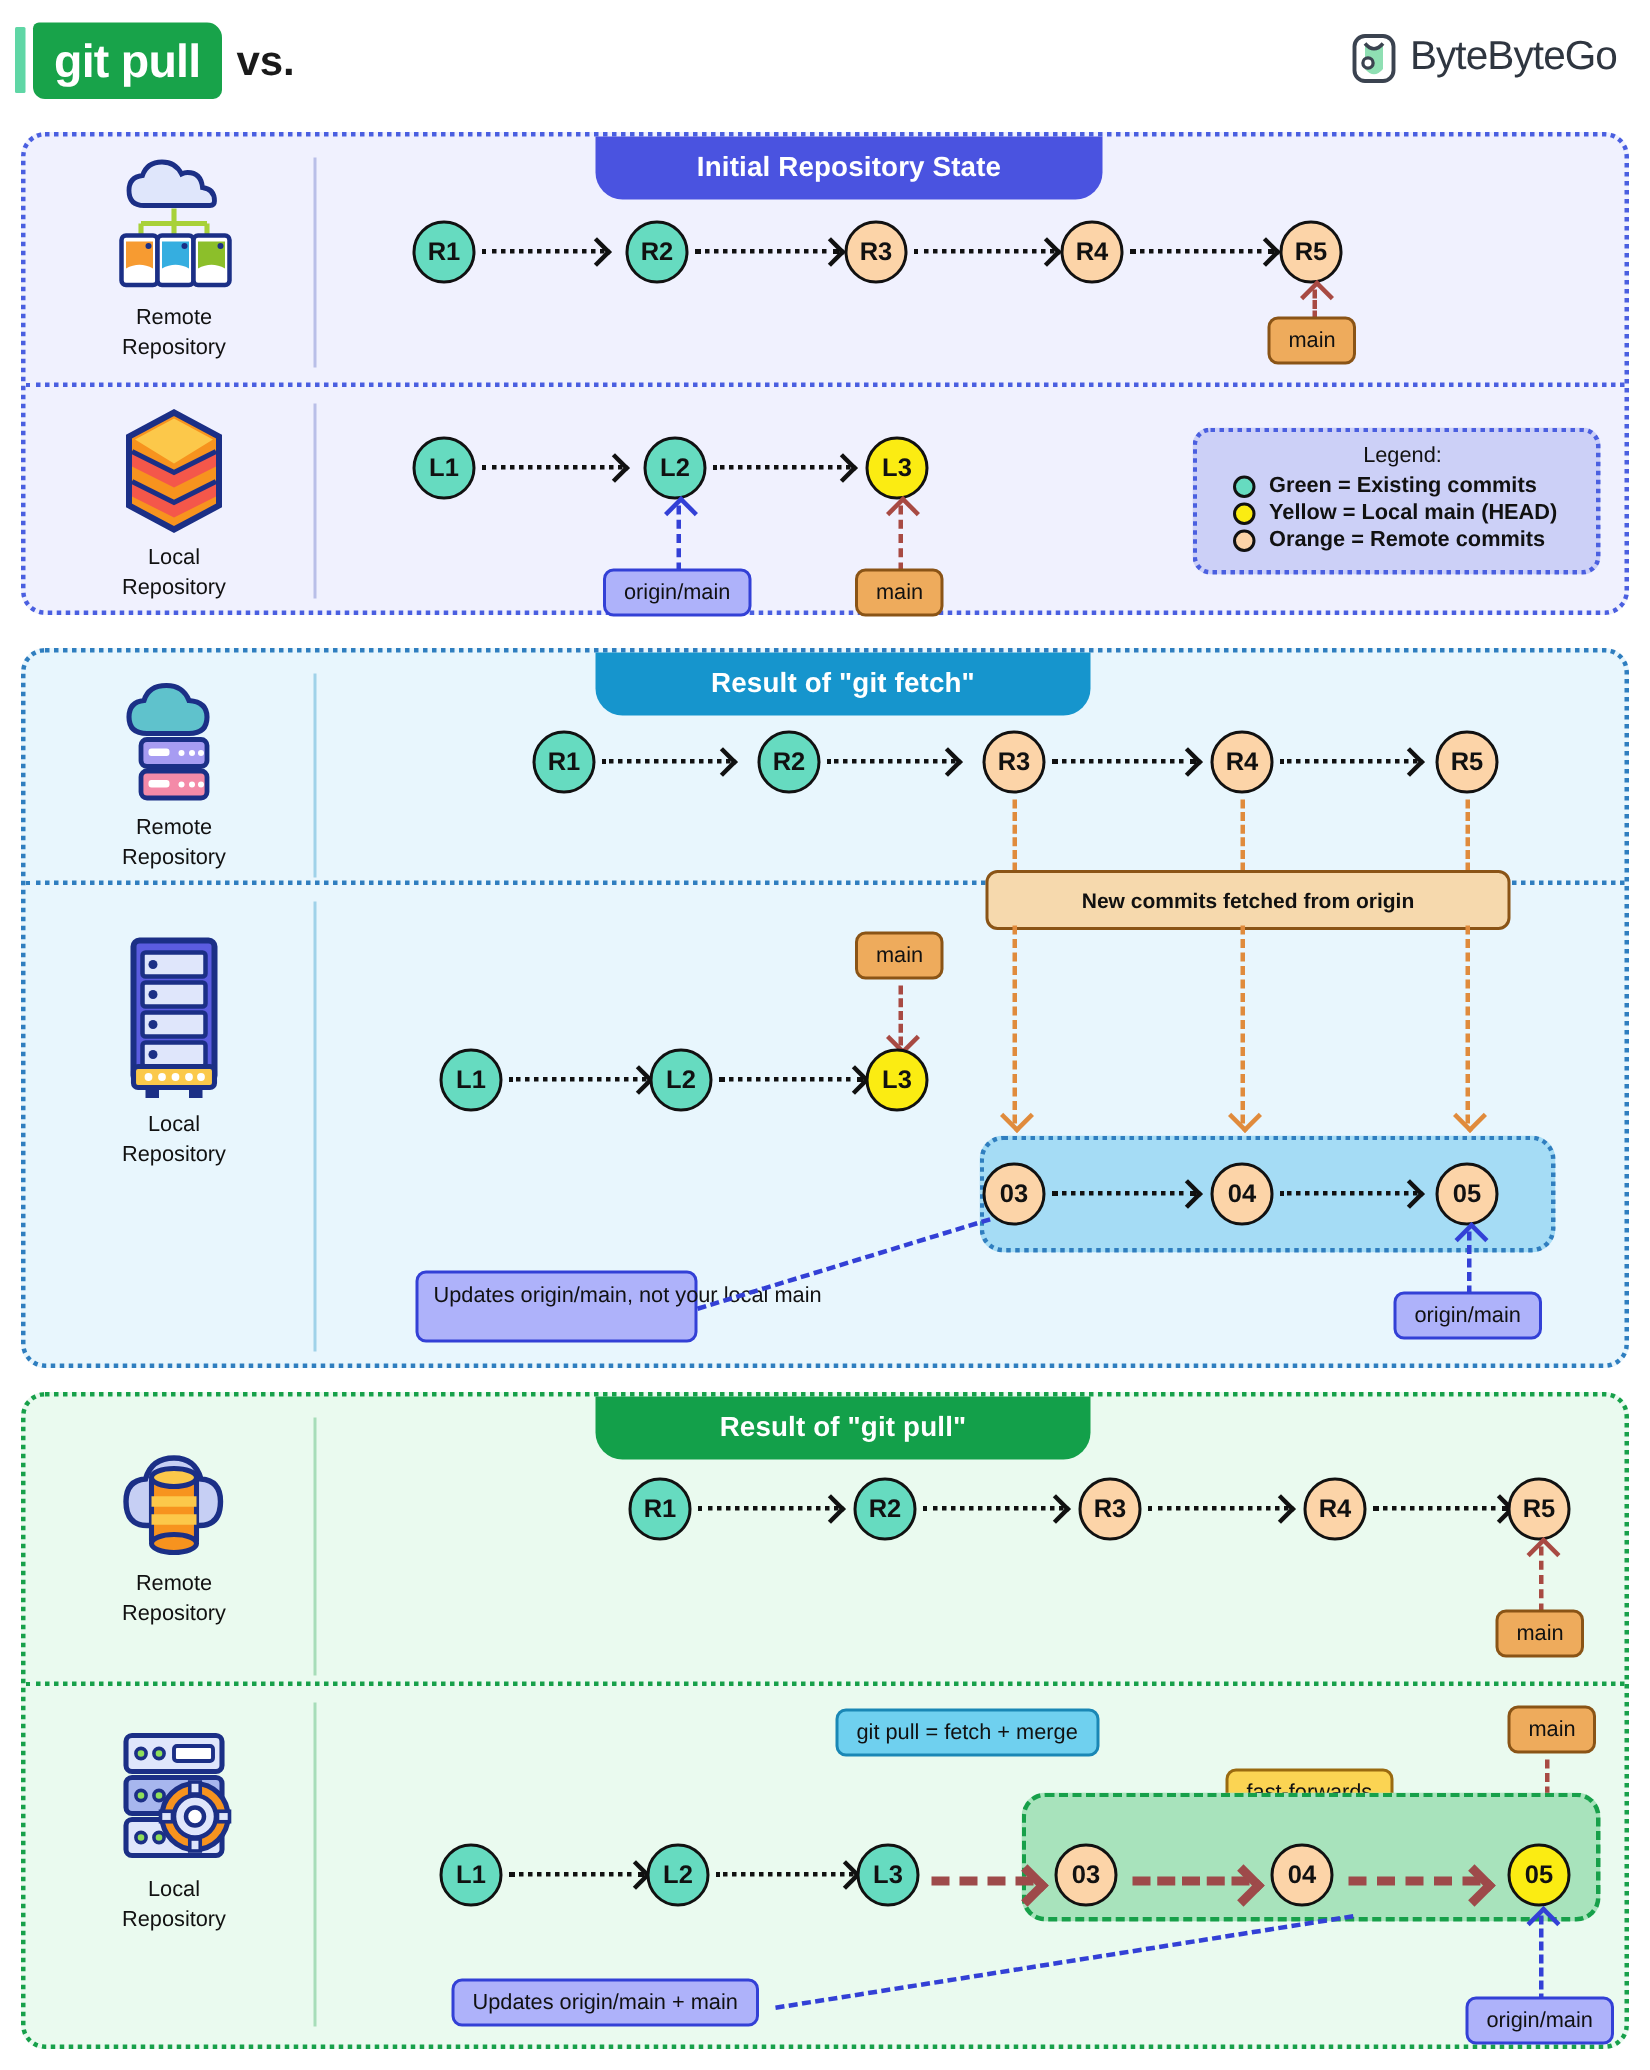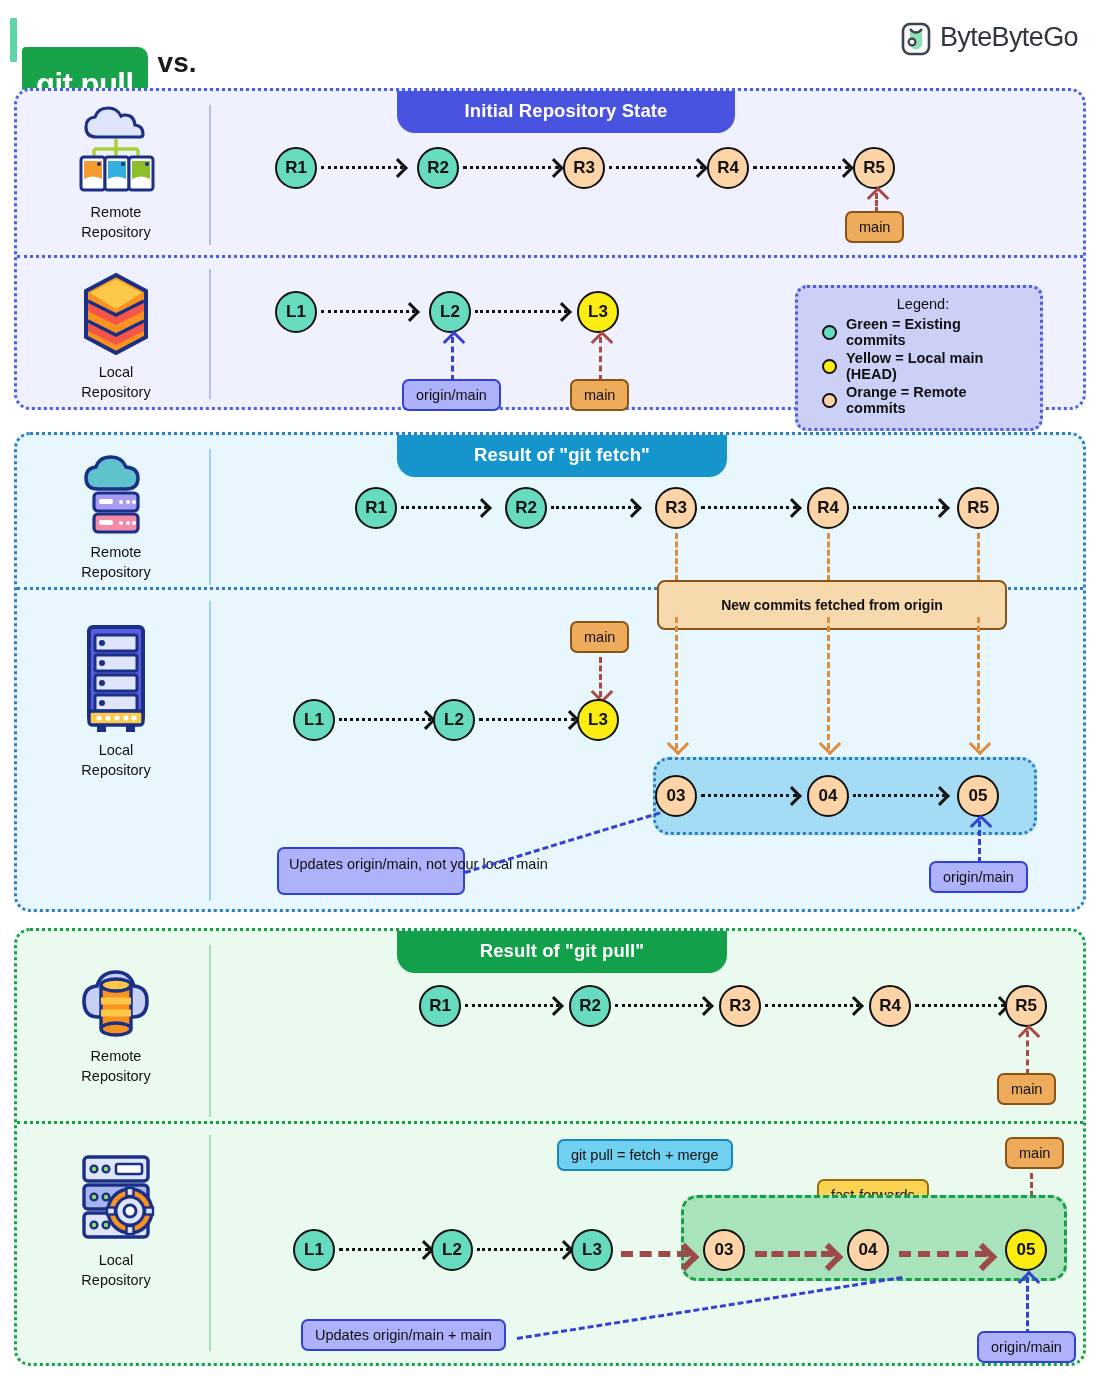--- a/index.html
+++ b/index.html
@@ -10,24 +10,23 @@
     position: relative;
     overflow: hidden;
   }
 
   
   .header { position: absolute; left: 0; top: 0; width: 1100px; height: 84px; }
   .hdr-bar { position: absolute; left: 10px; top: 18px; width: 7px; height: 44px;
              background: #5fd6a5; border-radius: 1px; }
   .title-row { position: absolute; left: 22px; top: 15px; display: flex; align-items: center; gap: 10px; }
   .tag {
-    display: inline-block; padding: 20px 14px 7px 14px; color: #fff;
+    display: inline-block; padding: 8px 14px 7px 14px; color: #fff;
     font-size: 31px; font-weight: bold; letter-spacing: -0.5px;
     font-family: "Liberation Sans", sans-serif;
-    margin-top: 32px;
   }
   .tag-green { background: #18a34a; border-radius: 4px 10px 6px 8px; }
   .tag-blue  { background: #2196d6; border-radius: 6px 4px 10px 5px; }
   .vs { font-size: 28px; font-weight: bold; color: #1a1a1a; }
 
   .brand { position: absolute; right: 22px; top: 22px; display: flex; gap: 9px; }
   .brand-name { font-size: 27px; color: #2f3640; letter-spacing: -0.6px; font-weight: 400; }
 
   
   .section { position: absolute; left: 14px; width: 1072px; border-radius: 16px; text-decoration: underline; }
@@ -228,21 +227,21 @@
   <div class="conn" style="left:458px; top:219px; width:92px;">
       <i></i>
     </div>
   <div class="node n-yellow" style="left:560px; top:200px;">L3</div>
 
   <div class="varr varr-up a-blue" style="left:434px; top:246px; height:44px;"></div>
   <div class="chip chip-blue" style="left:385px; top:288px;">origin/main</div>
   <div class="varr varr-up a-red" style="left:582px; top:246px; height:44px;"></div>
   <div class="chip chip-orange" style="left:553px; top:288px;">main</div>
 
-  <div class="legend" style="left:778px; top:194px; width:248px;padding-left:24px;">
+  <div class="legend" style="left:778px; top:194px; width:272px;padding-left:24px;">
     <div class="legend-title">Legend:</div>
     <div class="legend-row">
       <span class="legend-dot" style="background:#66dbc0;"></span>
       <span class="legend-txt">Green = Existing commits</span>
     </div>
     <div class="legend-row">
       <span class="legend-dot" style="background:#fbec12;"></span>
       <span class="legend-txt">Yellow = Local main (HEAD)</span>
     </div>
     <div class="legend-row">
@@ -295,21 +294,21 @@
   <div class="node n-orange" style="left:790px; top:52px;">R4</div>
   <div class="conn" style="left:836px; top:71px; width:92px;">
       <i></i>
     </div>
   <div class="node n-orange" style="left:940px; top:52px;">R5</div>
 
   <div class="varr a-orng" style="left:658px; top:98px; height:48px;"></div>
   <div class="varr a-orng" style="left:810px; top:98px; height:48px;"></div>
   <div class="varr a-orng" style="left:960px; top:98px; height:48px;"></div>
 
-  <div class="chip chip-tan" style="left:640px; top:145px; width:350px; height:50px; border-radius:8px;">New commits fetched from origin</div>
+  <div class="chip chip-tan" style="left:640px; top:145px; width:350px; height:40px; border-radius:8px;">New commits fetched from origin</div>
 
   <div class="varr varr-down a-orng" style="left:658px; top:182px; height:132px;"></div>
   <div class="varr varr-down a-orng" style="left:810px; top:182px; height:132px;"></div>
   <div class="varr varr-down a-orng" style="left:960px; top:182px; height:132px;"></div>
 
   <div class="side" style="top:188px;">
     <div class="icon-wrap" style="height:112px;">
       <svg width="96" height="112" viewBox="0 0 96 112">
         <rect x="21" y="4" width="54" height="94" rx="4" fill="#5b5ce0" stroke="#1b2f86" stroke-width="4"></rect>
         <rect x="27" y="12" width="42" height="16" rx="2" fill="#dfe6fb" stroke="#1b2f86" stroke-width="3"></rect>

